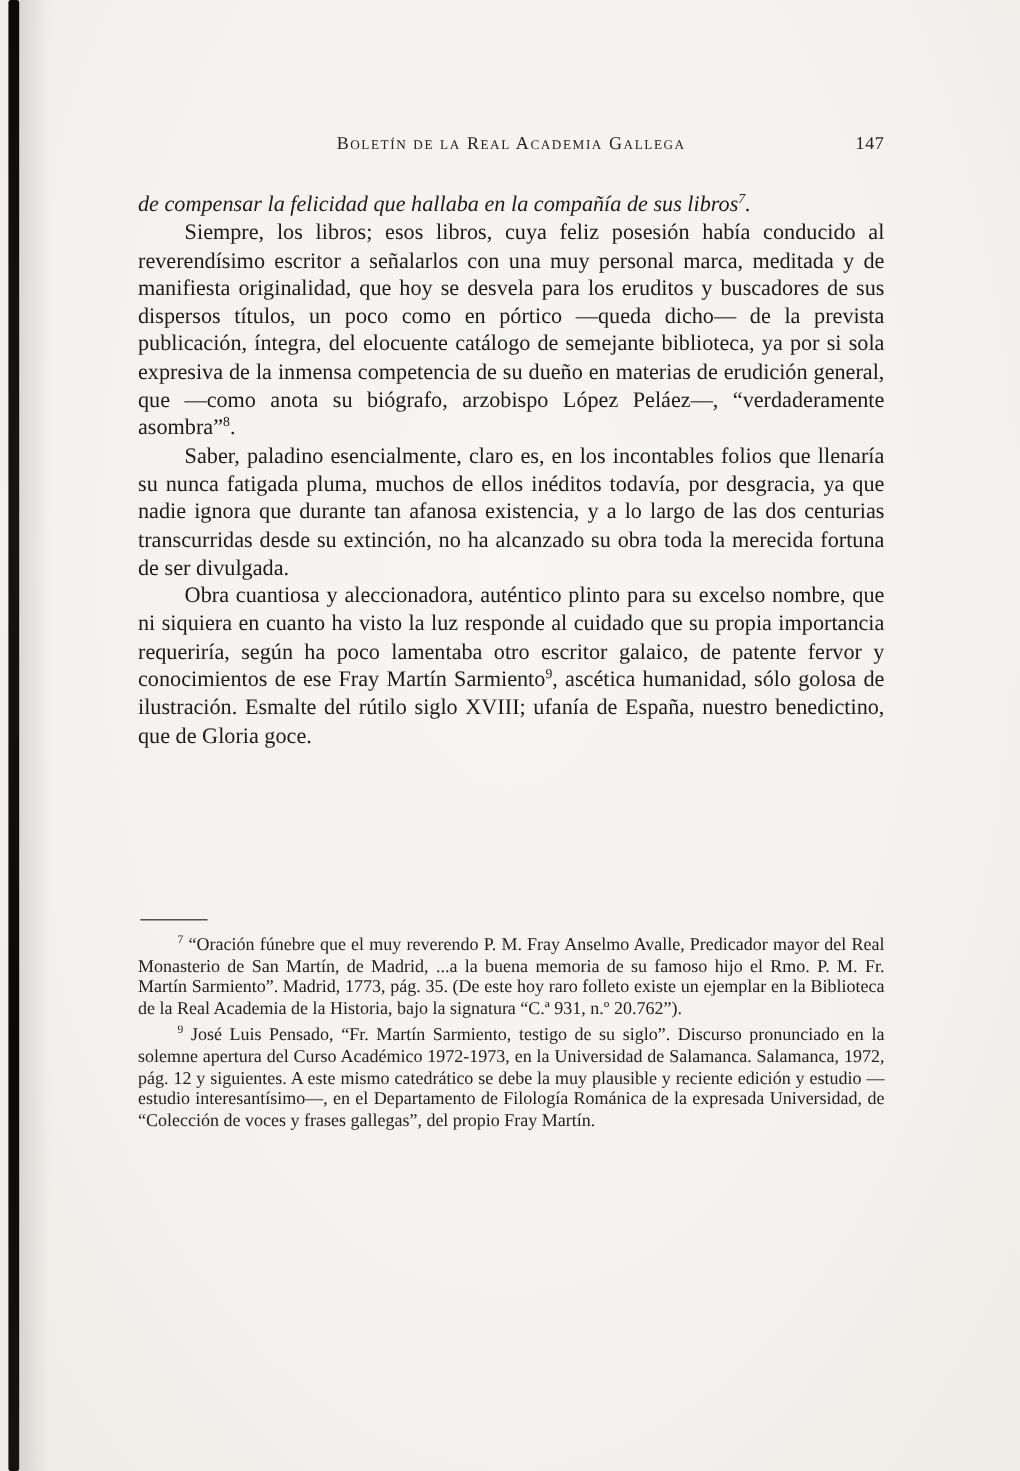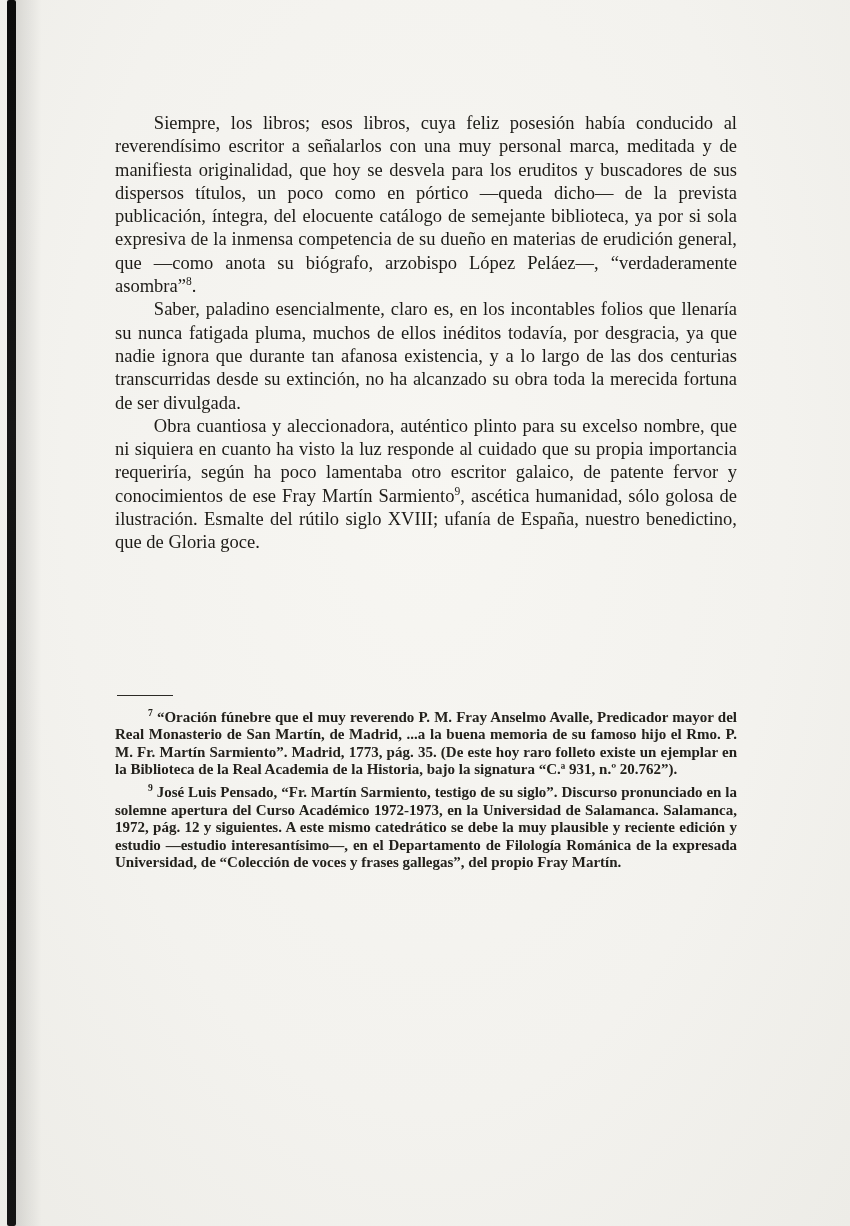--- a/index.html
+++ b/index.html
@@ -70,21 +70,20 @@
   }
   .body-text p.no-indent { text-indent: 0; }
   .body-text p.italic { font-style: italic; }
   sup.noteref {
     font-size: 62%;
     vertical-align: super;
     line-height: 0;
   }
   .footnotes {
     margin-top: 140px;
-    font-weight: bold;
   }
   .fn-rule {
     width: 56px;
     border: 0;
     border-top: 1.6px solid #2c2a26;
     margin: 0 0 13px 2px;
   }
   .footnote {
     font-size: 15px;
     line-height: 17.6px;
@@ -98,22 +97,27 @@
 </head>
 <body>
 
 <div id="page">
 
   <div class="binding-bar"></div>
   <div class="binding-shade"></div>
 
   <div class="content">
 
+    <div class="header">
+      <span class="header-title">Boletín de la Real Academia Gallega</span>
+      <span class="page-num">147</span>
+    </div>
 
     <div class="body-text">
+      <p class="no-indent italic"><span>de compensar la felicidad que hallaba en la compañía de sus libros</span><sup class="noteref">7</sup><span>.</span></p>
 
       <p><span>Siempre, los libros; esos libros, cuya feliz posesión había conducido al reverendísimo escritor a señalarlos con una muy personal marca, meditada y de manifiesta originalidad, que hoy se desvela para los eruditos y buscadores de sus dispersos títulos, un poco como en pórtico —queda dicho— de la prevista publicación, íntegra, del elocuente catálogo de semejante biblioteca, ya por si sola expresiva de la inmensa competencia de su dueño en materias de erudición general, que —como anota su biógrafo, arzobispo López Peláez—, “verdaderamente asombra”</span><sup class="noteref">8</sup><span>.</span></p>
 
       <p><span>Saber, paladino esencialmente, claro es, en los incontables folios que llenaría su nunca fatigada pluma, muchos de ellos inéditos todavía, por desgracia, ya que nadie ignora que durante tan afanosa existencia, y a lo largo de las dos centurias transcurridas desde su extinción, no ha alcanzado su obra toda la merecida fortuna de ser divulgada.</span></p>
 
       <p><span>Obra cuantiosa y aleccionadora, auténtico plinto para su excelso nombre, que ni siquiera en cuanto ha visto la luz responde al cuidado que su propia importancia requeriría, según ha poco lamentaba otro escritor galaico, de patente fervor y conocimientos de ese Fray Martín Sarmiento</span><sup class="noteref">9</sup><span>, ascética humanidad, sólo golosa de ilustración. Esmalte del rútilo siglo XVIII; ufanía de España, nuestro benedictino, que de Gloria goce.</span></p>
     </div>
 
     <div class="footnotes">
       <hr class="fn-rule">

